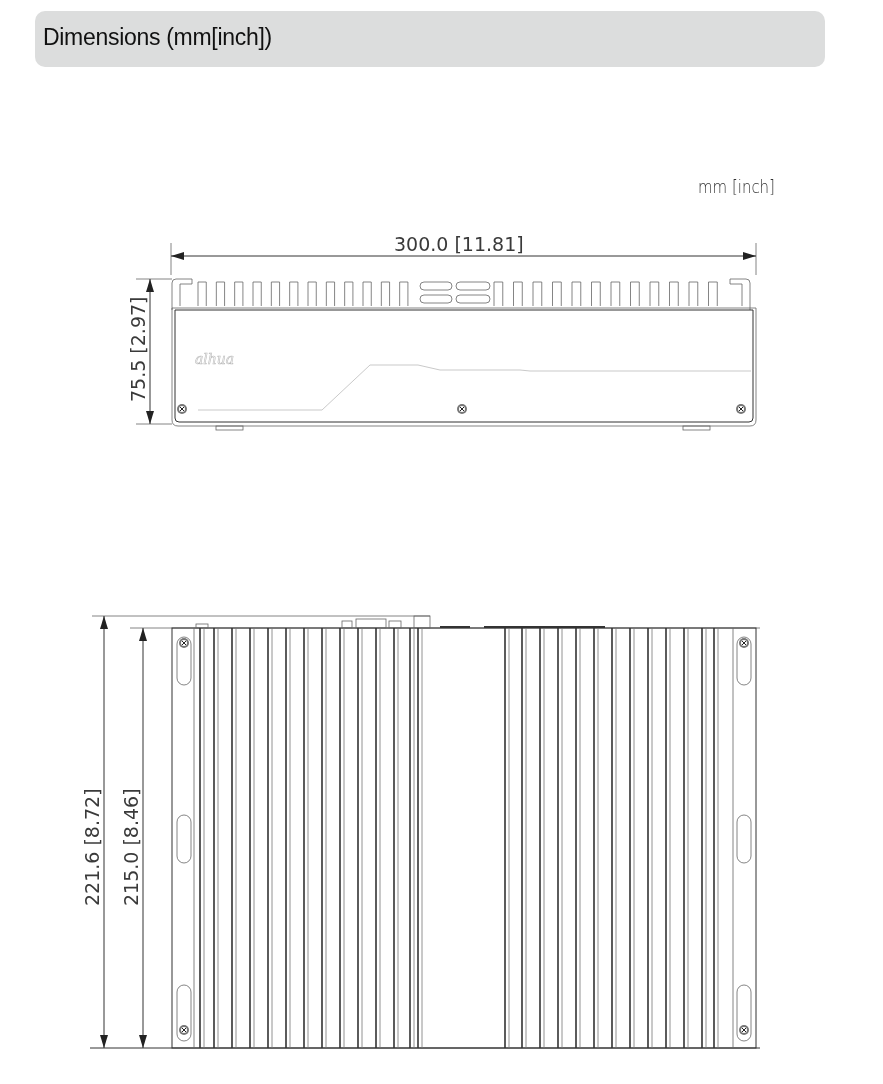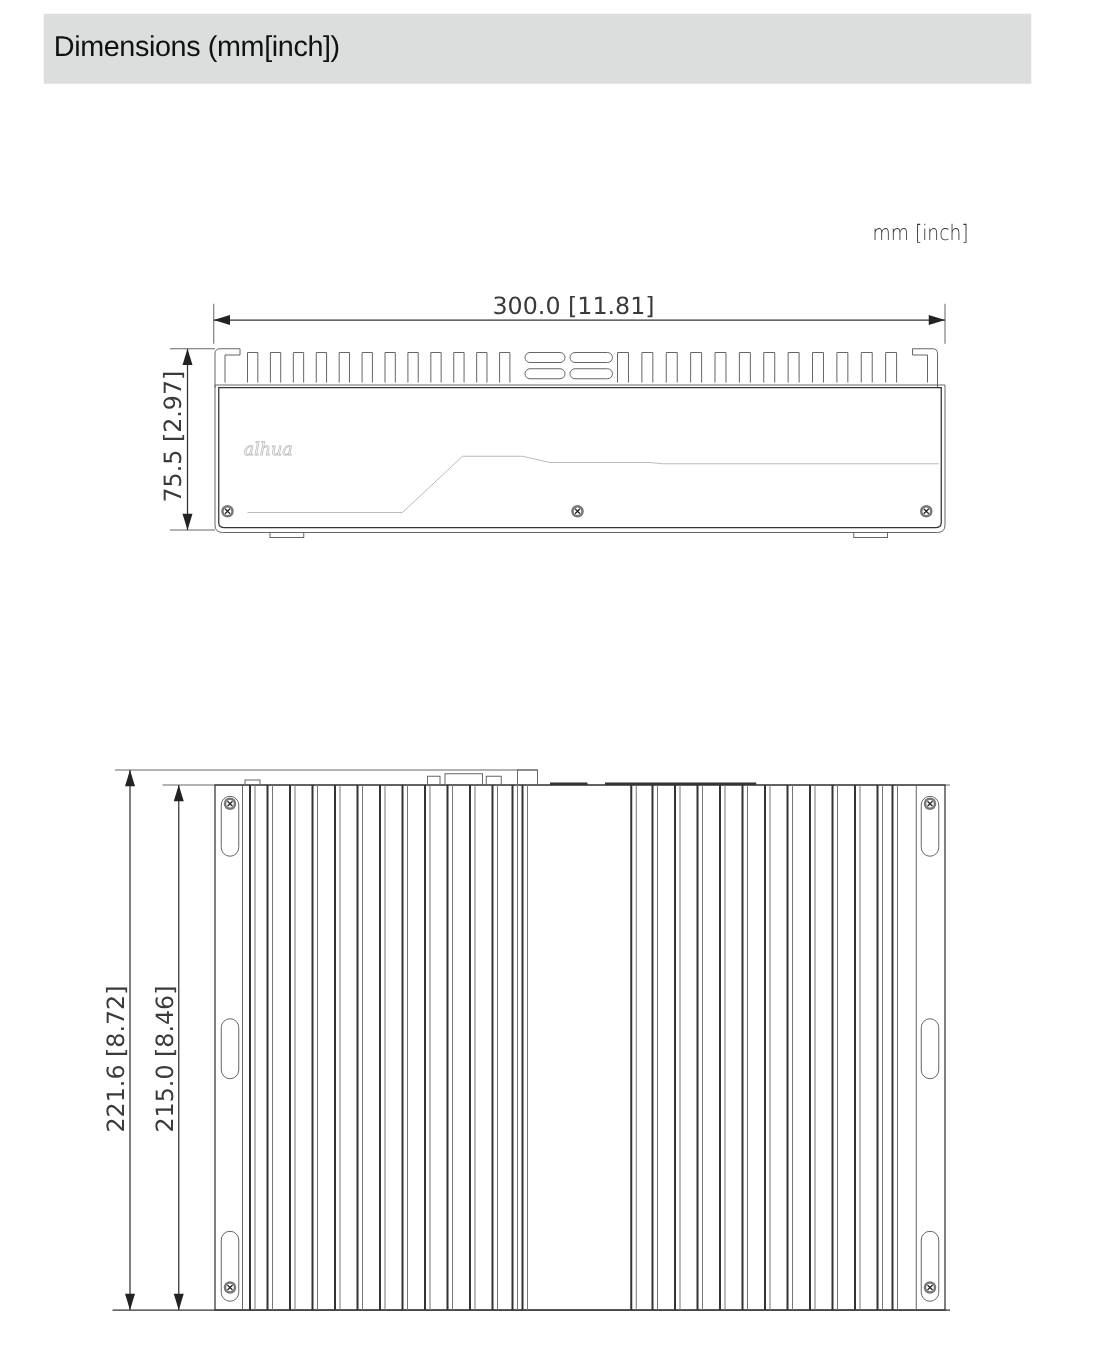--- a/index.html
+++ b/index.html
@@ -1,17 +1,17 @@
 <!DOCTYPE html>
 <html><head>
 <meta charset="utf-8">
 <style>
   html, body { margin: 0; padding: 0; background: #ffffff; }
   body { width: 883px; height: 1084px; position: relative; overflow: hidden; font-family: "DejaVu Sans", sans-serif; }
-  .header-bar { position: absolute; left: 35px; top: 11px; width: 790px; height: 56px; background: #dcdddd; }
+  .header-bar { position: absolute; left: 35px; top: 11px; width: 790px; height: 56px; background: #dcdddd; border-radius: 10px; }
   .header-title { position: absolute; left: 8px; top: 13px; font-family: "Liberation Sans", sans-serif; font-size: 23px; color: #111; letter-spacing: -0.3px; }
   .unit-label { position: absolute; left: 698px; top: 177px; font-family: "DejaVu Sans", sans-serif; font-size: 17px; color: #333; font-weight: 300; transform: scaleX(0.88); transform-origin: left; }
   svg { position: absolute; left: 0; top: 0; }
   .dim-text { font-family: "DejaVu Sans", sans-serif; font-size: 19px; fill: #3a3a3a; }
   .line { stroke: #333; stroke-width: 1; fill: none; }
   .thin { stroke: #666; stroke-width: 0.8; fill: none; }
   .light { stroke: #bbb; stroke-width: 0.8; fill: none; }
 </style>
 </head>
 <body>

